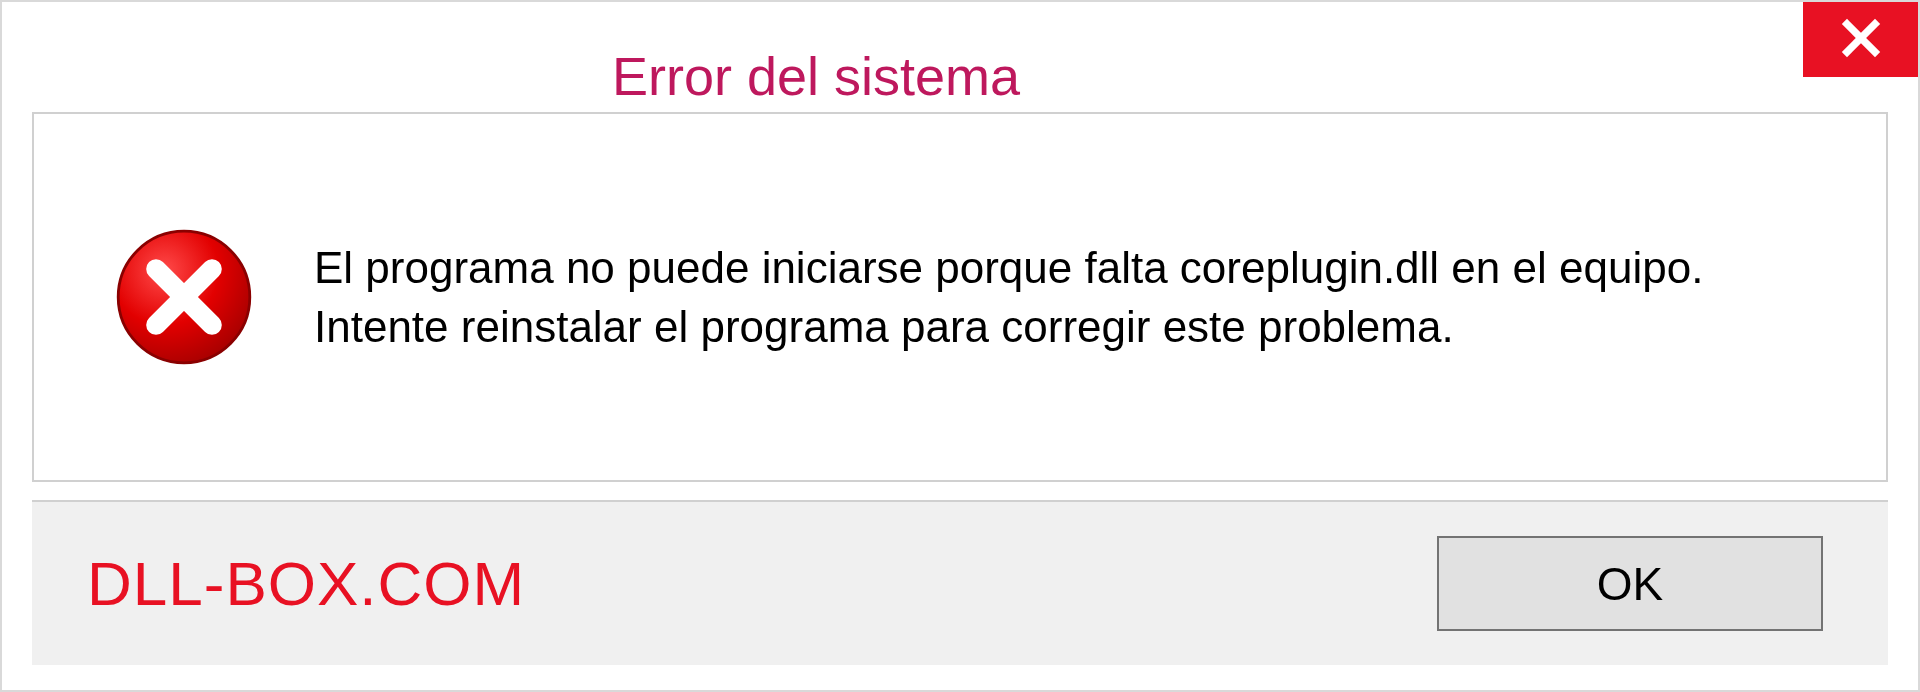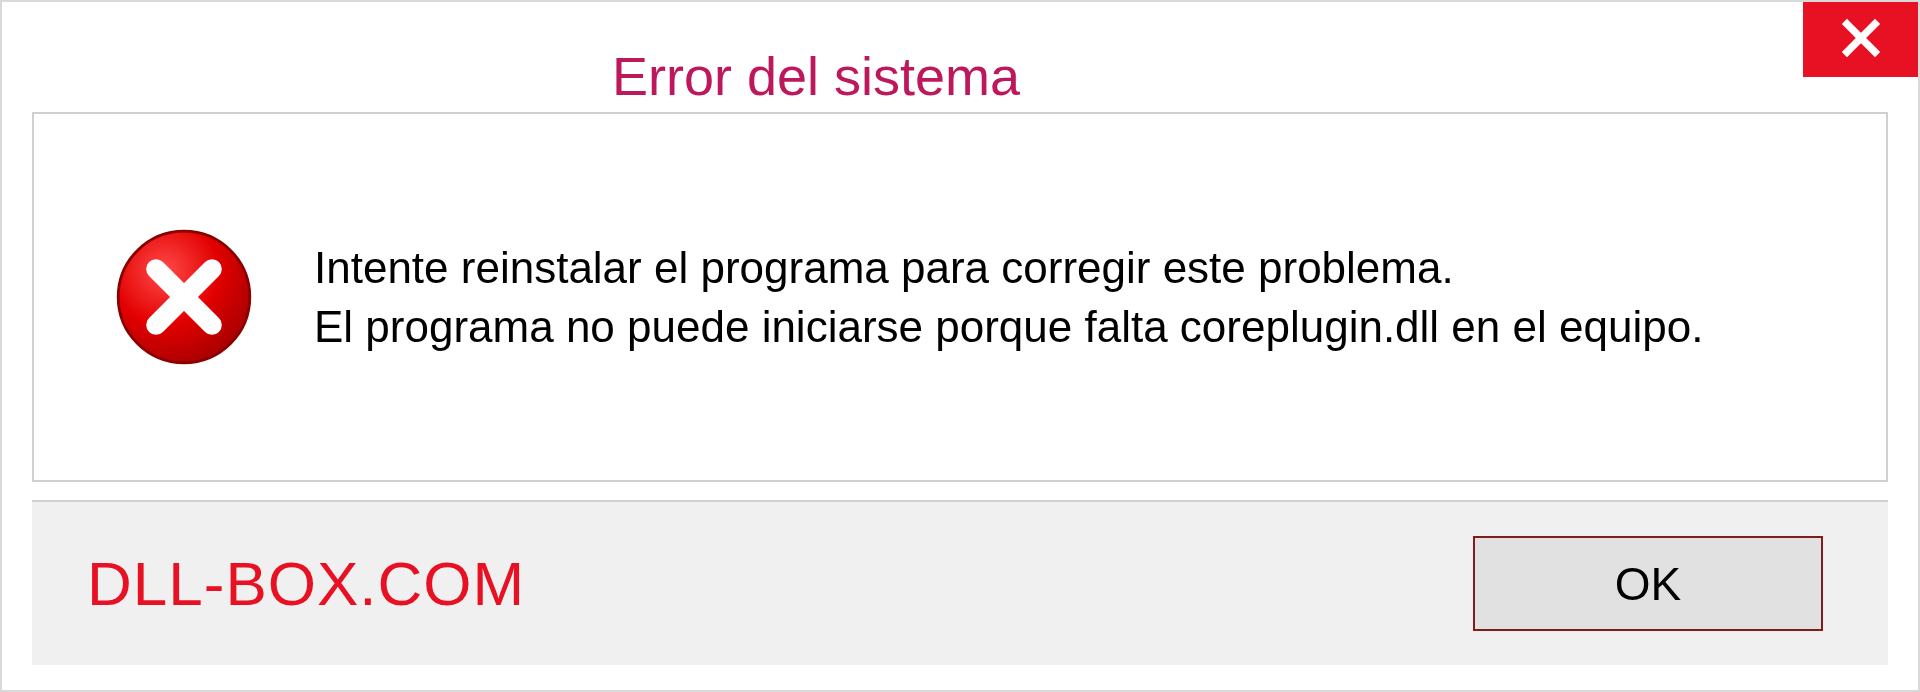--- a/index.html
+++ b/index.html
@@ -92,24 +92,24 @@
       padding: 0 65px 0 55px;
     }
     .watermark {
       font-size: 62px;
       font-weight: 400;
       color: #e81123;
       letter-spacing: 1px;
       font-family: Arial, sans-serif;
     }
     .ok-btn {
-      width: 350px;
+      width: 386px;
       height: 95px;
       background: #e1e1e1;
-      border: 2px solid #7f1d1d;
+      border: 2px solid #737373;
       font-size: 46px;
       color: #000000;
       cursor: pointer;
       font-family: inherit;
       display: flex;
       align-items: center;
       justify-content: center;
     }
   </style>
 </head>
@@ -138,22 +138,22 @@
             <stop offset="55%" stop-color="#e20000"></stop>
             <stop offset="100%" stop-color="#a80000"></stop>
           </radialGradient>
         </defs>
         <circle cx="50" cy="50" r="47" fill="url(#redGrad)" stroke="#8a0000" stroke-width="2"></circle>
         <line x1="30" y1="30" x2="70" y2="70" stroke="#ffffff" stroke-width="14" stroke-linecap="round"></line>
         <line x1="70" y1="30" x2="30" y2="70" stroke="#ffffff" stroke-width="14" stroke-linecap="round"></line>
       </svg>
     </div>
     <div class="message-text">
+      <span class="message-line">El programa no puede iniciarse porque falta coreplugin.dll en el equipo.</span>
       <span class="message-line">Intente reinstalar el programa para corregir este problema.</span>
-      <span class="message-line">El programa no puede iniciarse porque falta coreplugin.dll en el equipo.</span>
     </div>
   </div>
 
   <div class="footer">
     <div class="watermark">DLL-BOX.COM</div>
     <button class="ok-btn">
       <span>OK</span>
     </button>
   </div>
 

